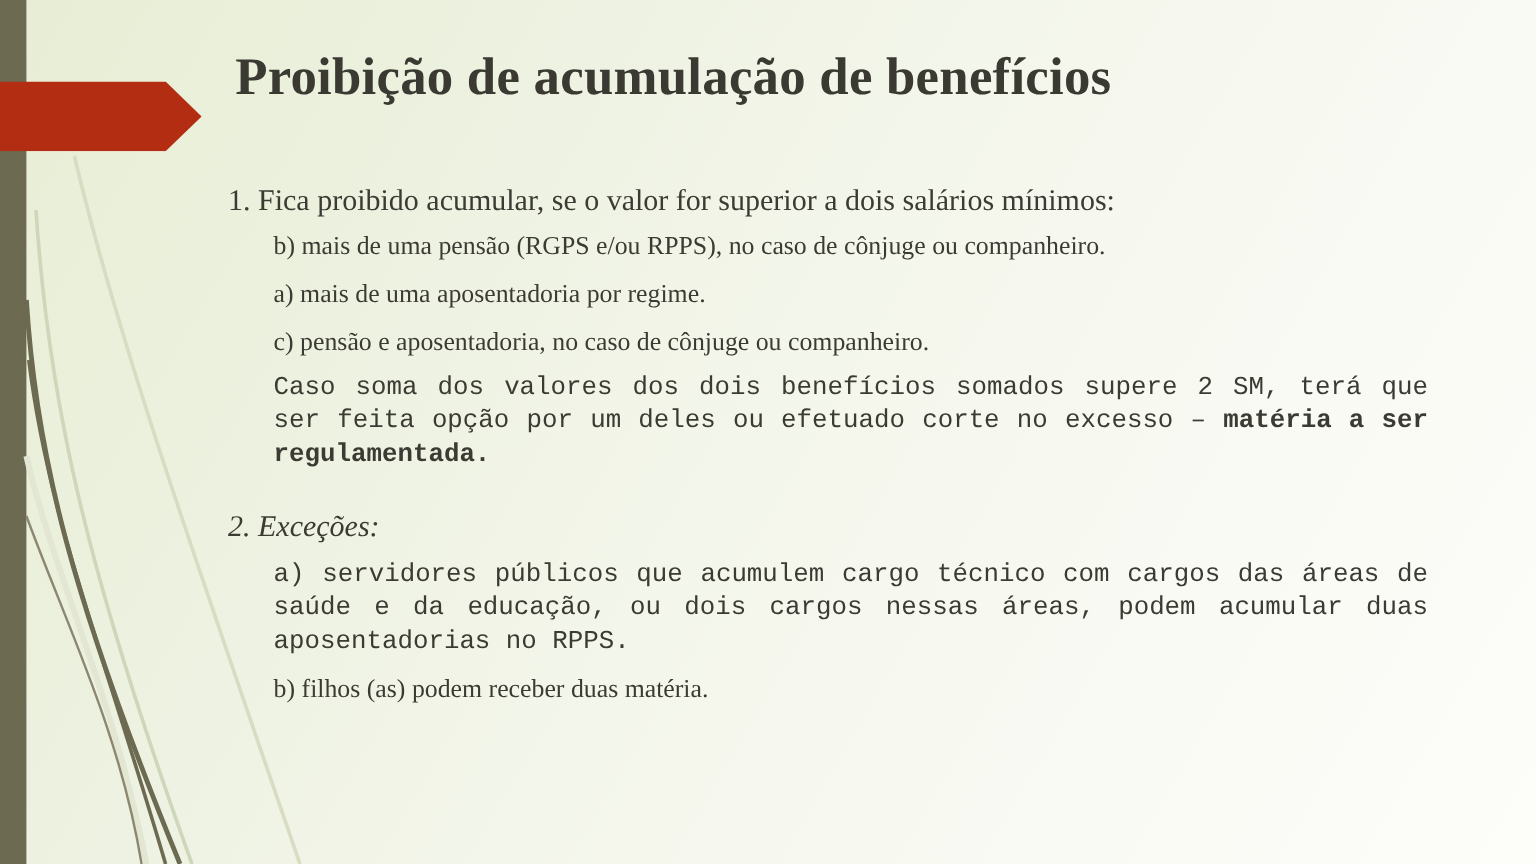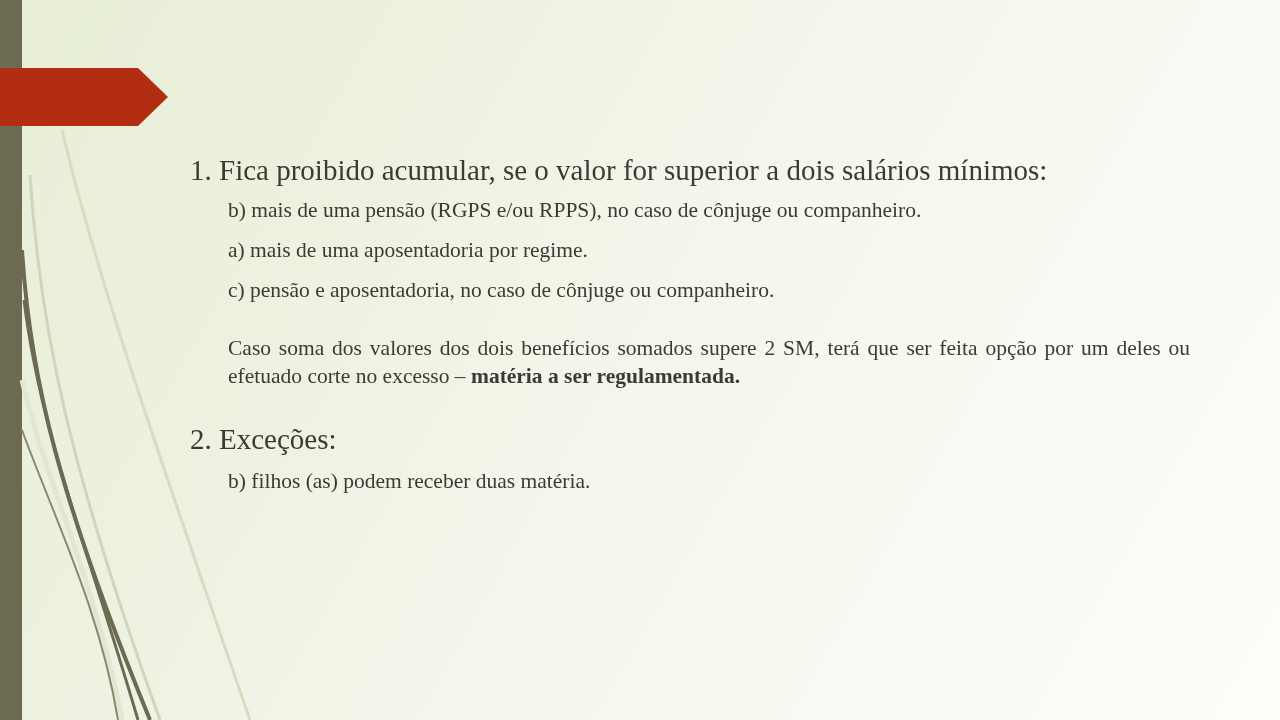--- a/index.html
+++ b/index.html
@@ -57,43 +57,45 @@
     line-height: 1.1;
   }
   .body {
     position: absolute;
     left: 188px;
     top: 152px;
     width: 1010px;
     color: #3b3b33;
   }
   .lvl1 {
-    font-size: 29px;
+    font-size: 25px;
     line-height: 1.28;
     margin: 0 0 8px 0;
     padding-left: 2px;
   }
   .lvl2 {
     font-size: 21.5px;
     line-height: 1.3;
     margin: 0 0 12px 0;
     padding-left: 40px;
   }
   .lvl2.just {
     text-align: justify;
     padding-right: 8px;
+    font-family: Liberation Mono, monospace;
   }
   .lvl1.spaced {
     margin-top: 30px;
     margin-bottom: 10px;
+    font-style: italic;
   }
   .bold {
     font-weight: bold;
   }
-  .gap-sm { margin-bottom: 30px; }
+  .gap-sm { margin-bottom: 10px; }
 </style>
 </head>
 <body>
 
 <div class="slide">
 
   <div class="left-bar"></div>
 
   <svg class="red-arrow" viewBox="0 0 168 58" preserveAspectRatio="none">
     <polygon points="0,0 138,0 168,29 138,58 0,58" fill="#b22d11"></polygon>
@@ -101,24 +103,26 @@
 
   <svg class="deco" viewBox="0 0 430 720" preserveAspectRatio="none">
     <path d="M62 130 C 95 270, 150 430, 250 720" stroke="#d7dcc2" stroke-width="3" fill="none"></path>
     <path d="M30 175 C 40 330, 70 470, 160 720" stroke="#cfd6ba" stroke-width="3" fill="none"></path>
     <path d="M22 250 C 30 380, 60 500, 150 720" stroke="#6d6a52" stroke-width="4" fill="none"></path>
     <path d="M24 300 C 40 430, 85 540, 138 720" stroke="#6d6a52" stroke-width="3" fill="none"></path>
     <path d="M22 380 C 45 480, 95 580, 122 720" stroke="#e2e6d2" stroke-width="5" fill="none"></path>
     <path d="M22 430 C 55 520, 100 610, 118 720" stroke="#8b8770" stroke-width="2" fill="none"></path>
   </svg>
 
+  <div class="title">Proibição de acumulação de benefícios</div>
 
   <div class="body">
     <p class="lvl1">1. Fica proibido acumular, se o valor for superior a dois salários mínimos:</p>
     <p class="lvl2">b) mais de uma pensão (RGPS e/ou RPPS), no caso de cônjuge ou companheiro.</p>
     <p class="lvl2">a) mais de uma aposentadoria por regime.</p>
     <p class="lvl2 gap-sm">c) pensão e aposentadoria, no caso de cônjuge ou companheiro.</p>
     <p class="lvl2 just"><span>Caso  soma dos valores dos dois benefícios somados supere 2 SM, terá que ser feita opção por um deles ou efetuado corte no excesso – </span><span class="bold">matéria a ser regulamentada.</span></p>
     <p class="lvl1 spaced">2. Exceções:</p>
+    <p class="lvl2 just">a) servidores públicos que acumulem cargo técnico com cargos das áreas de saúde e da educação, ou dois cargos nessas áreas, podem acumular duas aposentadorias no RPPS.</p>
     <p class="lvl2">b) filhos (as) podem receber duas matéria.</p>
   </div>
 
 </div>
 
 </body></html>

